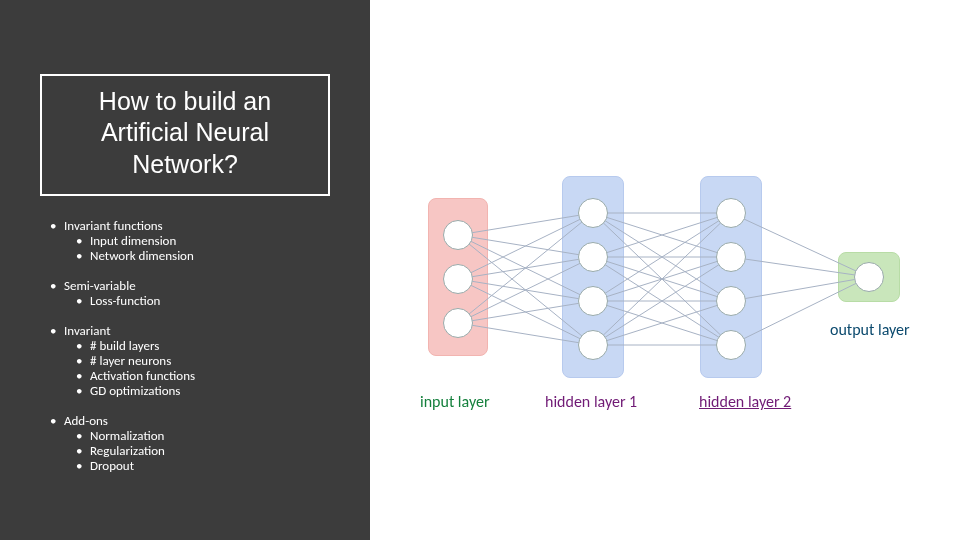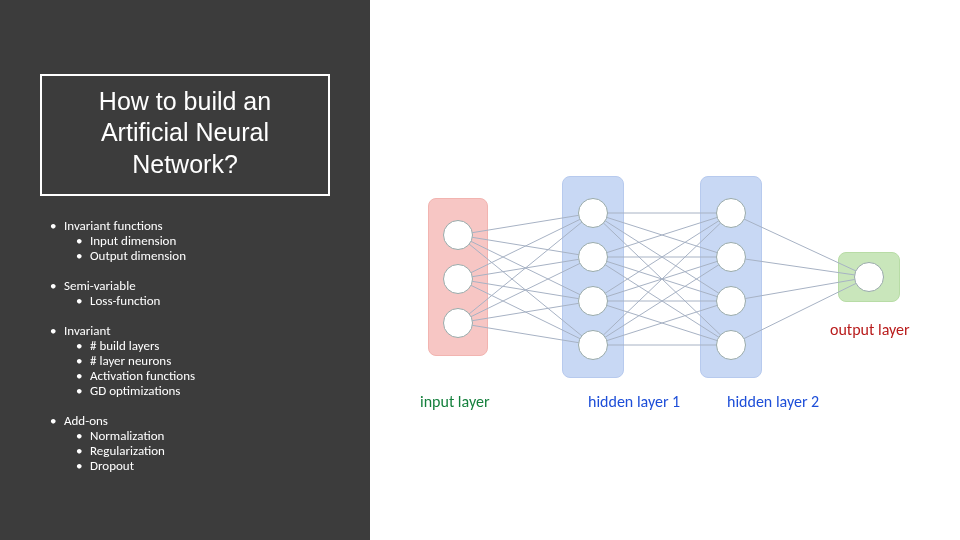--- a/index.html
+++ b/index.html
@@ -85,22 +85,22 @@
     border: 1px solid #9aa;
     z-index: 3;
   }
   .lbl {
     position: absolute;
     font-family: "Calibri", Arial, sans-serif;
     font-size: 16px;
     z-index: 3;
   }
   .lbl.input  { color: #15803d; }
-  .lbl.hidden { color: #1d4ed8; margin-left: 43px; }
-  .lbl.output { color: #b91c1c; }
+  .lbl.hidden { color: #701a75; }
+  .lbl.output { color: #0c4a6e; }
   svg.edges {
     position: absolute;
     left: 0; top: 0;
     width: 540px; height: 260px;
     z-index: 2;
   }
   svg.edges line {
     stroke: #a7b2c4;
     stroke-width: 1;
   }
@@ -115,21 +115,21 @@
       <div class="li">
           <span class="dot">•</span>
           <span>Invariant functions</span>
         </div>
       <div class="li sub">
           <span class="dot">•</span>
           <span>Input dimension</span>
         </div>
       <div class="li sub">
           <span class="dot">•</span>
-          <span>Output dimension</span>
+          <span>Network dimension</span>
         </div>
     </div>
     <div class="bl">
       <div class="li">
           <span class="dot">•</span>
           <span>Semi-variable</span>
         </div>
       <div class="li sub">
           <span class="dot">•</span>
           <span>Loss-function</span>
@@ -215,21 +215,21 @@
         <line x1="203" y1="155" x2="341" y2="111"></line>
         <line x1="203" y1="155" x2="341" y2="155"></line>
         <line x1="341" y1="23" x2="479" y2="87"></line>
         <line x1="341" y1="67" x2="479" y2="87"></line>
         <line x1="341" y1="111" x2="479" y2="87"></line>
         <line x1="341" y1="155" x2="479" y2="87"></line>
       </svg>
 
     <div class="lbl input" style="left:30px;  top:202px;">input layer</div>
     <div class="lbl hidden" style="left:155px; top:202px;">hidden layer 1</div>
-    <div class="lbl hidden" style="left:294px; top:202px;">hidden layer 2</div>
+    <div class="lbl hidden" style="left:309px; top:202px;text-decoration:underline;">hidden layer 2</div>
     <div class="lbl output" style="left:440px; top:130px;">output layer</div>
   <div class="node" style="left: 53px; top: 30px;"></div>
       <div class="node" style="left: 53px; top: 74px;"></div>
       <div class="node" style="left: 53px; top: 118px;"></div>
       <div class="node" style="left: 188px; top: 8px;"></div>
       <div class="node" style="left: 188px; top: 52px;"></div>
       <div class="node" style="left: 188px; top: 96px;"></div>
       <div class="node" style="left: 188px; top: 140px;"></div>
       <div class="node" style="left: 326px; top: 8px;"></div>
       <div class="node" style="left: 326px; top: 52px;"></div>

